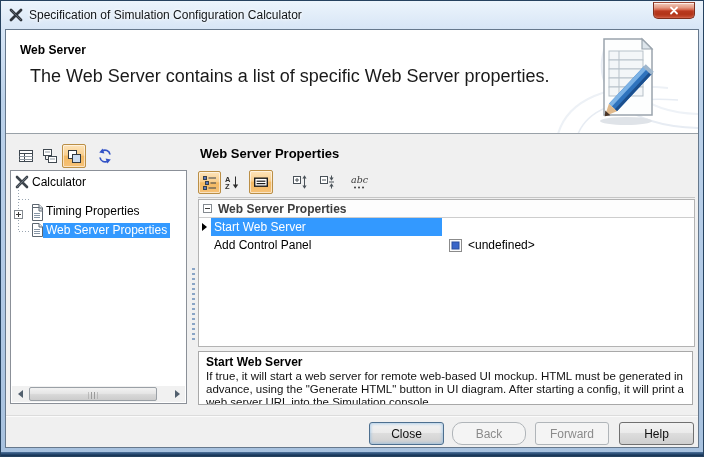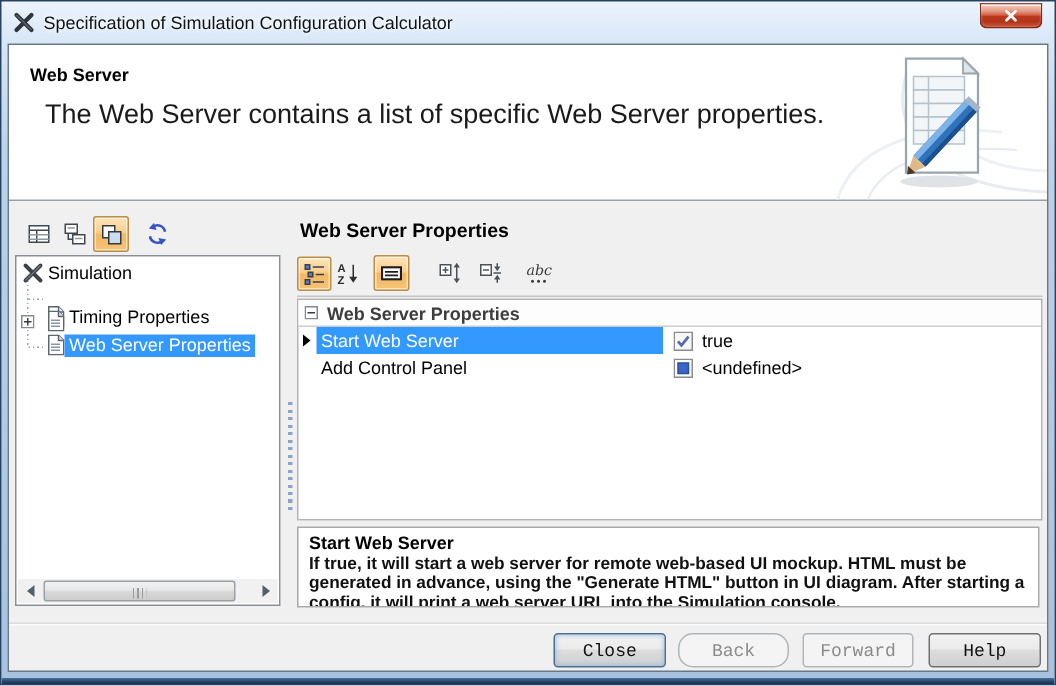--- a/index.html
+++ b/index.html
@@ -105,30 +105,30 @@
     border-style:solid; border-width:4px 0 4px 5px; border-color:transparent transparent transparent #000; }
   .row-label{ width:231px; display:flex; align-items:center; padding-left:3px; }
   .prop-row.selected .row-label{ background:#3399ff; color:#fff; }
   .row-value{ flex:1; display:flex; align-items:center; gap:6px; padding-left:7px; background:#fff; }
 
   .desc-box{
     position:absolute; left:192px; top:321px; width:495px; height:54px;
     background:#fff; border:1px solid #a8a8a8; padding:3px 7px; overflow:hidden;
   }
   .desc-title{ font-size:12px; font-weight:bold; color:#000; }
-  .desc-body{ font-size:11.5px; color:#111; line-height:13px; margin-top:1px;font-weight:bold; }
+  .desc-body{ font-size:11.5px; color:#111; line-height:13px; margin-top:1px; }
 
   
   .btn-sep{ position:absolute; left:0; right:0; top:385px; height:2px;
     border-top:1px solid #dcdcdc; border-bottom:1px solid #fbfbfb; }
   .dlg-btn{
     position:absolute; top:392px; height:23px; border:1px solid #707070; border-radius:3px;
     background:linear-gradient(180deg,#f2f2f2 0%,#ebebeb 45%,#dddddd 50%,#cfcfcf 100%);
     font-size:12px; color:#111; text-align:center; line-height:20px;
-    font-family:Liberation Mono, monospace;
+    font-family:Liberation Sans, sans-serif;
   }
   .dlg-btn.default{ border-color:#4d6f8f; box-shadow:inset 0 0 3px 1px rgba(134,183,229,.6); }
   .dlg-btn.disabled{ border-color:#b0b5b9; background:#f4f4f4; color:#8b8b8b; box-shadow:none; }
 </style>
 </head>
 <body>
 
 <div class="window">
 
   <div class="titlebar">
@@ -214,21 +214,21 @@
     <div class="tree-box">
       <div class="guide-v" style="left:7px; top:13px; height:48px;"></div>
       <div class="guide-h" style="left:8px; top:28px; width:10px;"></div>
       <div class="guide-h" style="left:8px; top:60px; width:10px;"></div>
 
       <div class="tree-row" style="top:3px;">
         <svg style="margin-left:4px;" width="14" height="14" viewBox="0 0 14 14">
           <path d="M2,2 L12,12 M12,2 L2,12" stroke="#3c434b" stroke-width="2.6" stroke-linecap="round"></path>
           <path d="M12,2 L2,12" stroke="#6b747e" stroke-width="1"></path>
         </svg>
-        <span class="tree-label">Simulation</span>
+        <span class="tree-label">Calculator</span>
       </div>
 
       <div class="tree-row" style="top:32px;">
         <svg style="margin-left:20px;" width="12" height="14" viewBox="0 0 12 14">
           <path d="M1.5,0.5 h6.5 l3.5,3.5 v9.5 h-10 z" fill="#fff" stroke="#5c6670"></path>
           <path d="M8,0.5 v3.5 h3.5" fill="#e4eaef" stroke="#5c6670"></path>
           <path d="M3,6.5 h6 M3,8.5 h6 M3,10.5 h6" stroke="#8796a6"></path>
         </svg>
         <span class="tree-label">Timing Properties</span>
       </div>
@@ -338,27 +338,20 @@
           <path d="M2,4.5 h5" stroke="#3a3a3a"></path>
         </svg>
         <span class="group-label">Web Server Properties</span>
       </div>
 
       <div class="prop-row selected">
         <div class="row-gutter">
           <div class="row-marker"></div>
         </div>
         <div class="row-label">Start Web Server</div>
-        <div class="row-value">
-          <svg width="13" height="13" viewBox="0 0 13 13">
-            <rect x="0.5" y="0.5" width="12" height="12" fill="#f6f6f6" stroke="#8b8b8b"></rect>
-            <path d="M3,6.6 L5.3,9.2 L10,3.4" fill="none" stroke="#5a6aa8" stroke-width="1.8"></path>
-          </svg>
-          <span>true</span>
-        </div>
       </div>
 
       <div class="prop-row">
         <div class="row-gutter"></div>
         <div class="row-label">Add Control Panel</div>
         <div class="row-value">
           <svg width="13" height="13" viewBox="0 0 13 13">
             <rect x="0.5" y="0.5" width="12" height="12" fill="#fbfbfb" stroke="#8b8b8b"></rect>
             <rect x="3" y="3" width="7" height="7" fill="#3a66c8" stroke="#2a4f9e"></rect>
           </svg>

